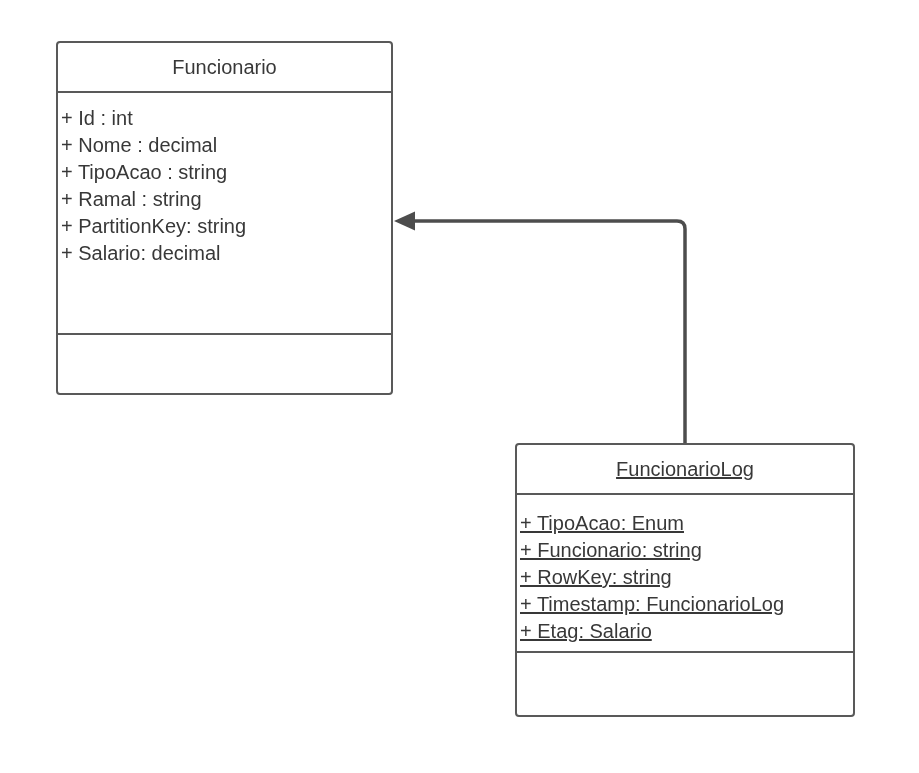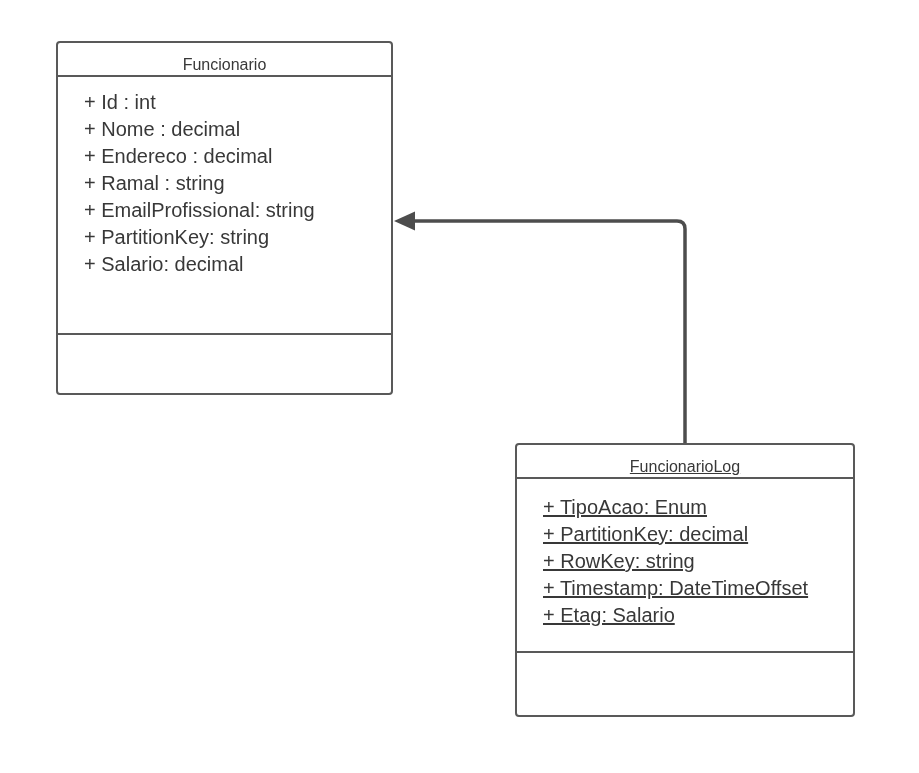--- a/index.html
+++ b/index.html
@@ -32,32 +32,31 @@
   .uml-class.funcionario {
     left: 56px; top: 41px;
     width: 337px; height: 354px;
   }
   .uml-class.funcionariolog {
     left: 515px; top: 443px;
     width: 340px; height: 274px; text-decoration: underline;
   }
   .uml-title {
     flex: 0 0 auto;
-    height: 22px;
+    height: 50px;
     display: flex;
     align-items: center;
     justify-content: center;
-    font-size: 16px;
+    font-size: 20px;
     border-bottom: 2px solid var(--border);
-    margin-top: 12px;
   }
   .uml-attributes {
     flex: 1 1 auto;
     border-bottom: 2px solid var(--border);
-    padding: 12px 6px 0 26px;
+    padding: 12px 6px 0 3px;
     font-size: 20px;
     line-height: 27px;
   }
   .funcionariolog .uml-attributes {
     padding-top: 15px;
   }
   .uml-methods {
     flex: 0 0 auto;
   }
   .funcionario .uml-methods { height: 58px; }
@@ -72,36 +71,35 @@
 </head>
 <body>
 
 <div class="canvas">
 
   <div class="uml-class funcionario">
     <div class="uml-title">Funcionario</div>
     <div class="uml-attributes">
       <div>+ Id : int</div>
       <div>+ Nome : decimal</div>
-      <div>+ Endereco : decimal</div>
+      <div>+ TipoAcao : string</div>
       <div>+ Ramal : string</div>
-      <div>+ EmailProfissional: string</div>
       <div>+ PartitionKey: string</div>
       <div>+ Salario: decimal</div>
     </div>
     <div class="uml-methods"></div>
   </div>
 
   <div class="uml-class funcionariolog">
     <div class="uml-title">FuncionarioLog</div>
     <div class="uml-attributes">
       <div>+ TipoAcao: Enum</div>
-      <div>+ PartitionKey: decimal</div>
+      <div>+ Funcionario: string</div>
       <div>+ RowKey: string</div>
-      <div>+ Timestamp: DateTimeOffset</div>
+      <div>+ Timestamp: FuncionarioLog</div>
       <div>+ Etag: Salario</div>
     </div>
     <div class="uml-methods"></div>
   </div>
 
   <svg class="connector-layer" width="919" height="773" viewBox="0 0 919 773" xmlns="http://www.w3.org/2000/svg">
     <path d="M 685 443 L 685 229 Q 685 221 677 221 L 411 221" fill="none" style="stroke: var(--connector);" stroke-width="3.5" stroke-linejoin="round"></path>
     <polygon points="394,221 415,211.5 415,230.5" style="fill: var(--connector);"></polygon>
   </svg>
 

